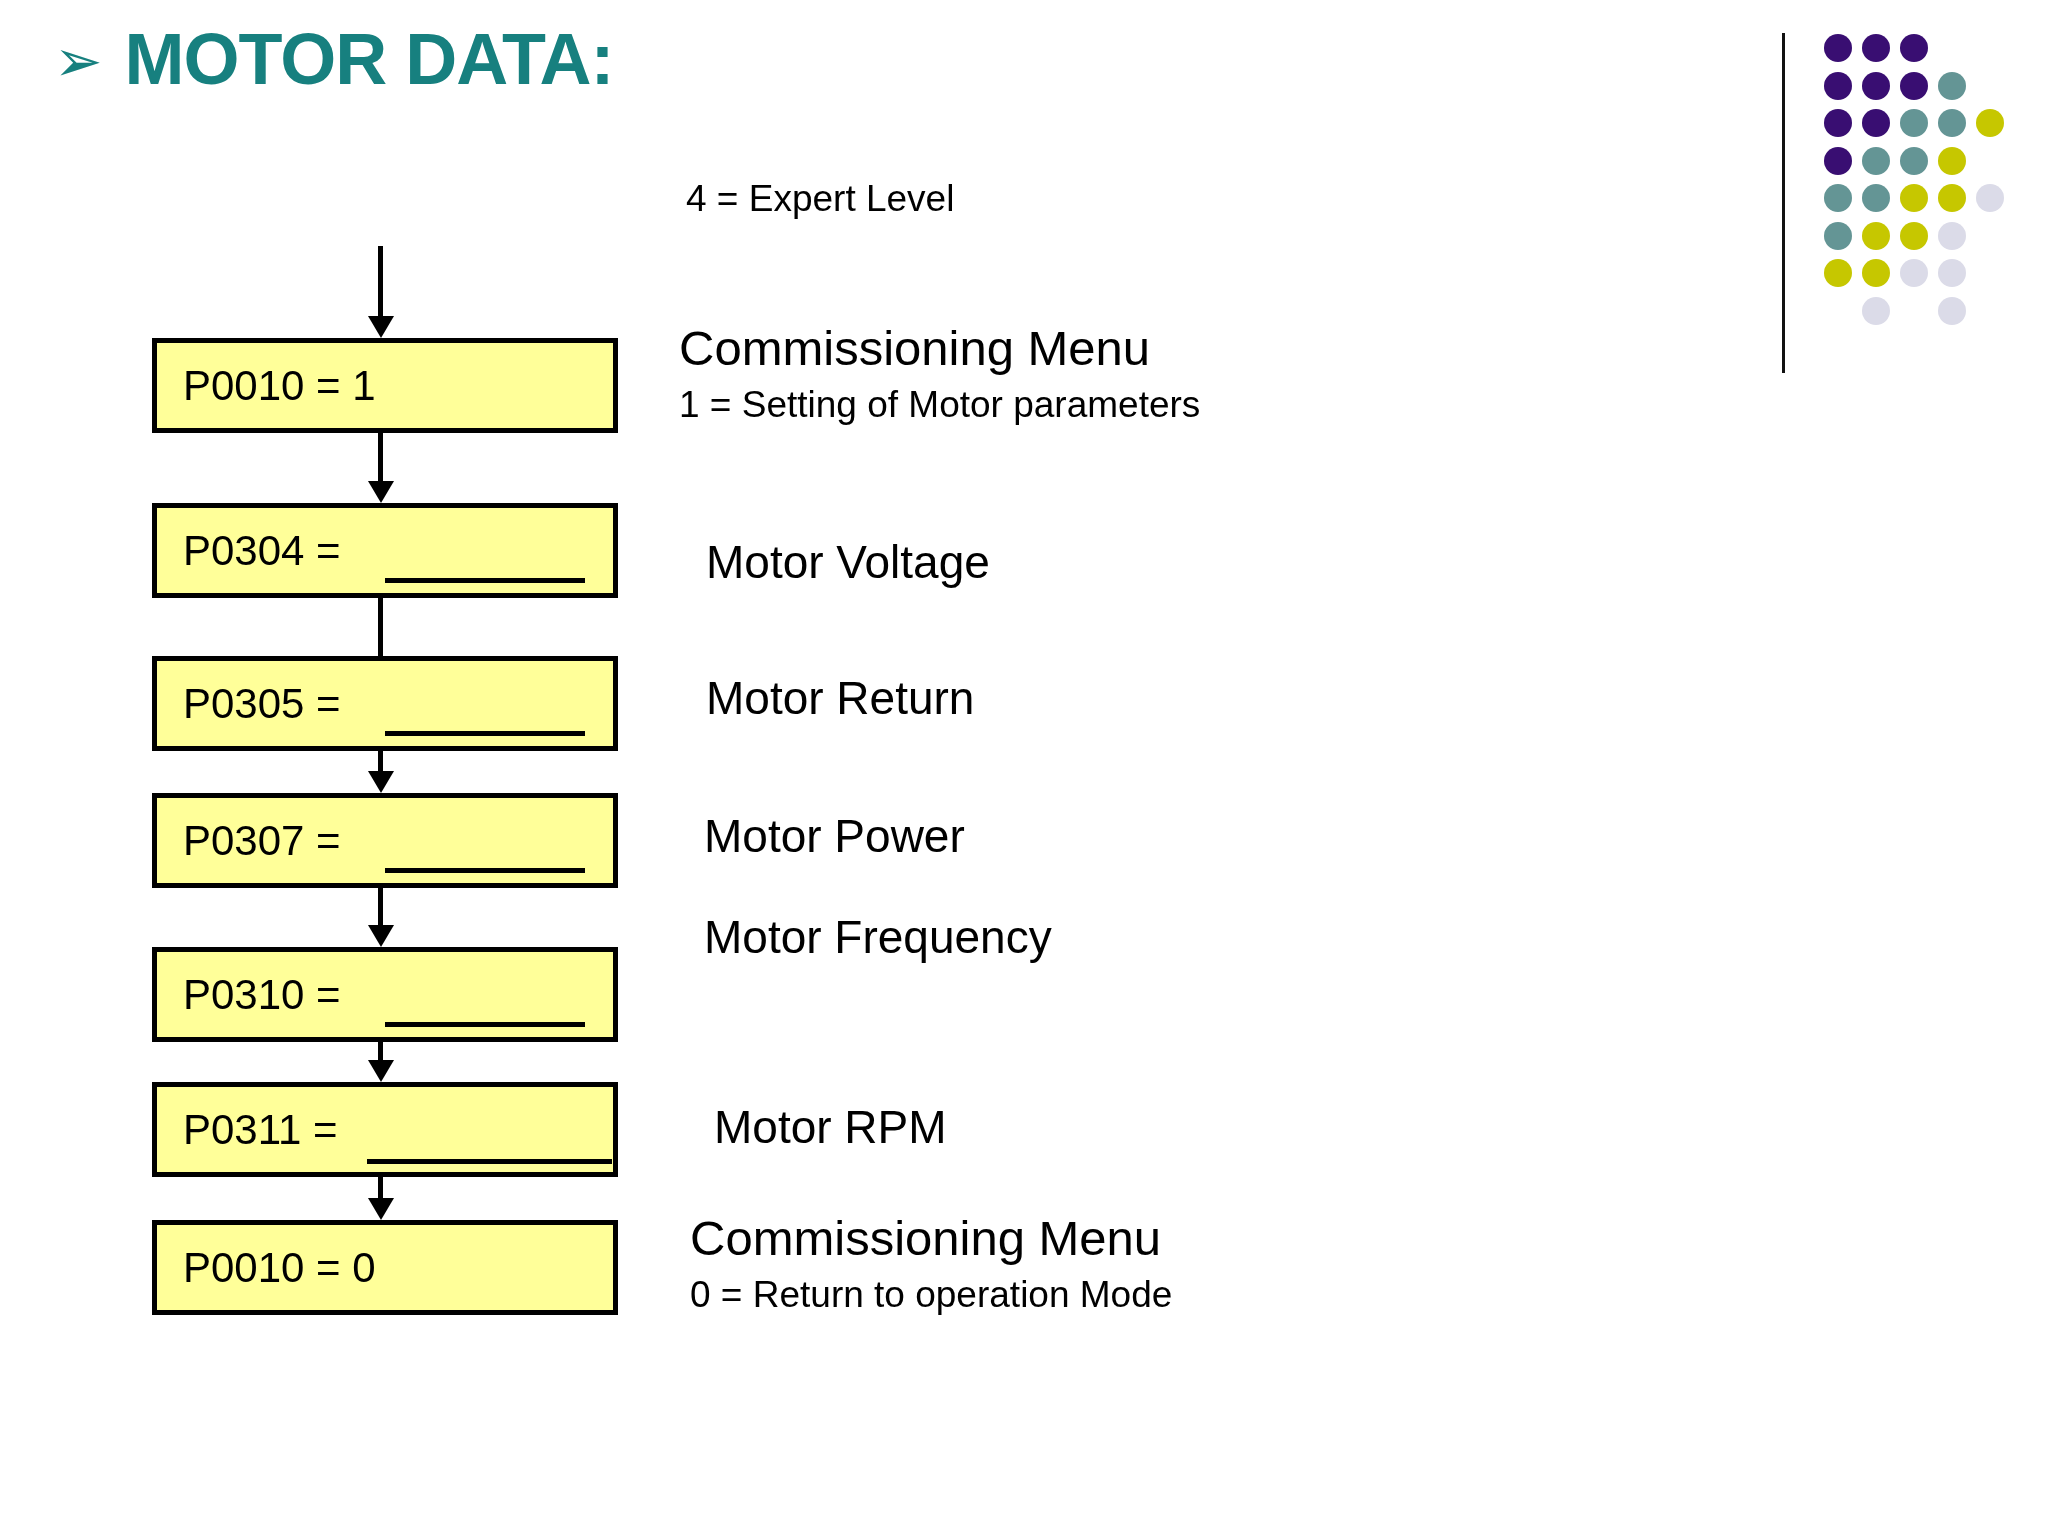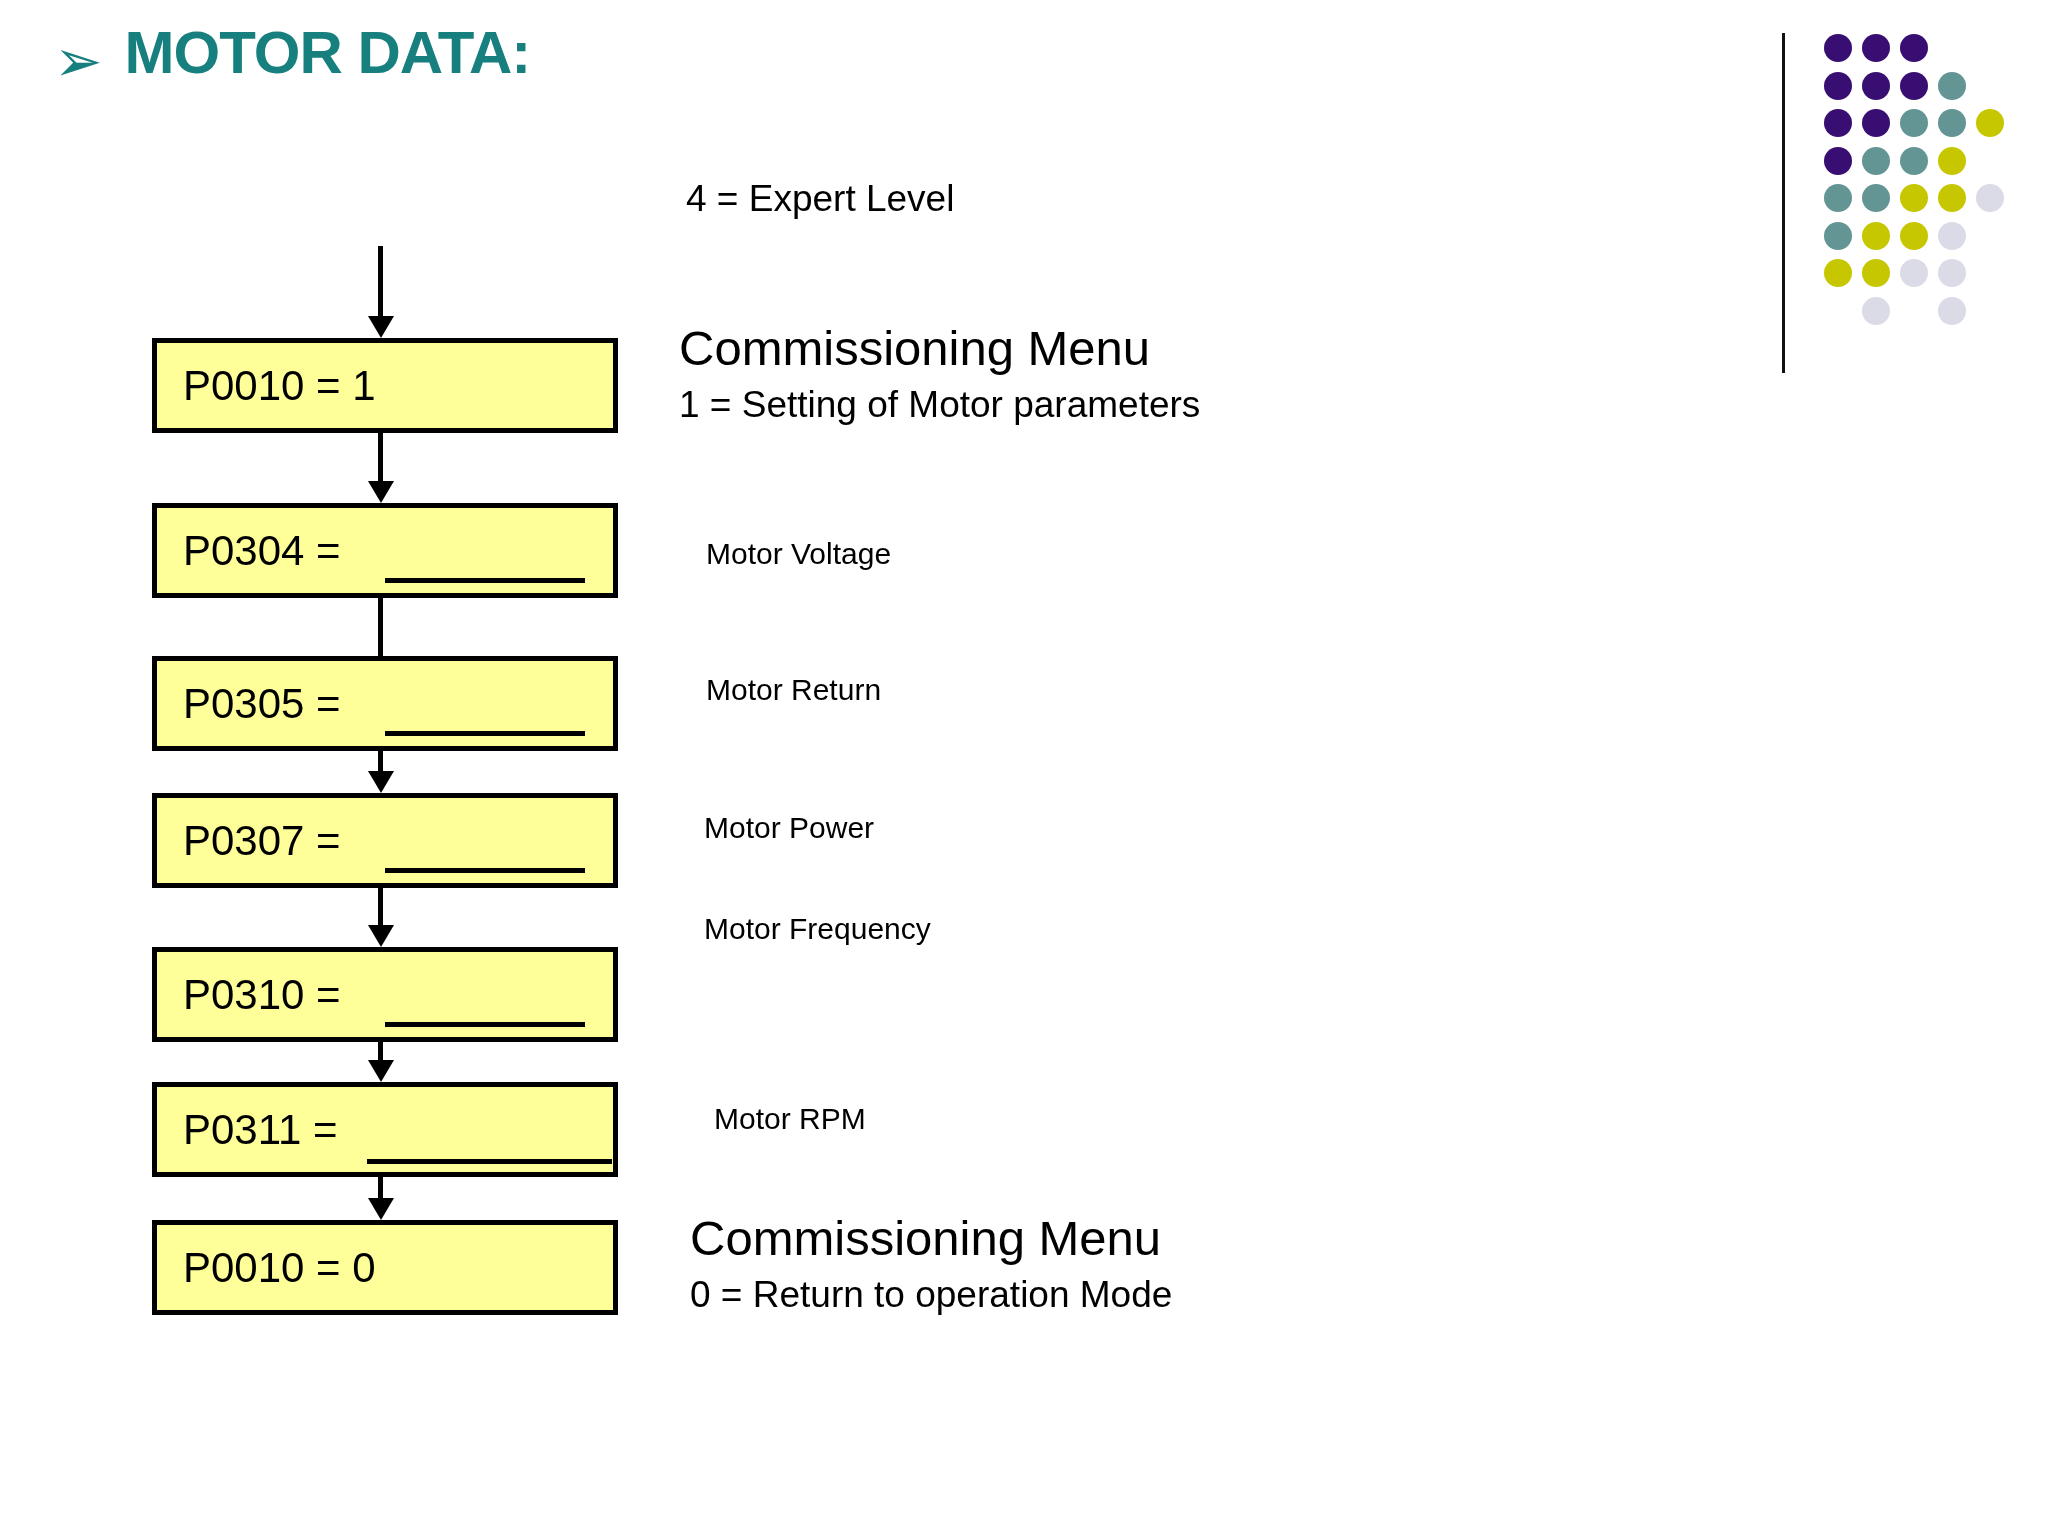--- a/index.html
+++ b/index.html
@@ -13,21 +13,21 @@
   }
   
   .title-row{position:absolute;left:54px;top:18px;display:flex;align-items:flex-start;}
   .title-bullet{
     font-size:58px;line-height:1;margin-top:14px;
     color:var(--teal,#17807F);
     font-weight:400;
   }
   .title-text{
     margin-left:22px;
-    font-size:60px;font-weight:700;letter-spacing:-1px;line-height:1.15;
+    font-size:72px;font-weight:700;letter-spacing:-1px;line-height:1.15;
     color:var(--teal,#17807F);
   }
   
   .flow-box{
     position:absolute;left:152px;width:466px;height:95px;
     background:var(--box-fill,#FFFF99);
     border:5px solid var(--box-border,#000);
     box-sizing:border-box;
     display:flex;align-items:center;
     padding-left:26px;
@@ -39,21 +39,21 @@
   .connector-line{position:absolute;left:378px;width:5px;background:#000;z-index:1;}
   .connector-head{
     position:absolute;left:368px;width:0;height:0;z-index:1;
     border-left:13px solid transparent;border-right:13px solid transparent;
     border-top:22px solid #000;
   }
   
   .step-label{position:absolute;line-height:1.1;}
   .label-heading{font-size:49px;}
   .label-sub{font-size:37px;margin-top:9px;}
-  .label-plain{font-size:30px;}
+  .label-plain{font-size:46px;}
   
   .deco-line{position:absolute;left:1782px;top:33px;width:3px;height:340px;background:#111;}
   .dots-area{position:absolute;left:0;top:0;}
   .dot{position:absolute;width:28px;height:28px;border-radius:50%;}
 </style>
 </head>
 <body>
 
 <div class="slide" style="--teal: #17807F; --box-fill: #FFFF99; --box-border: #000000;">
 

